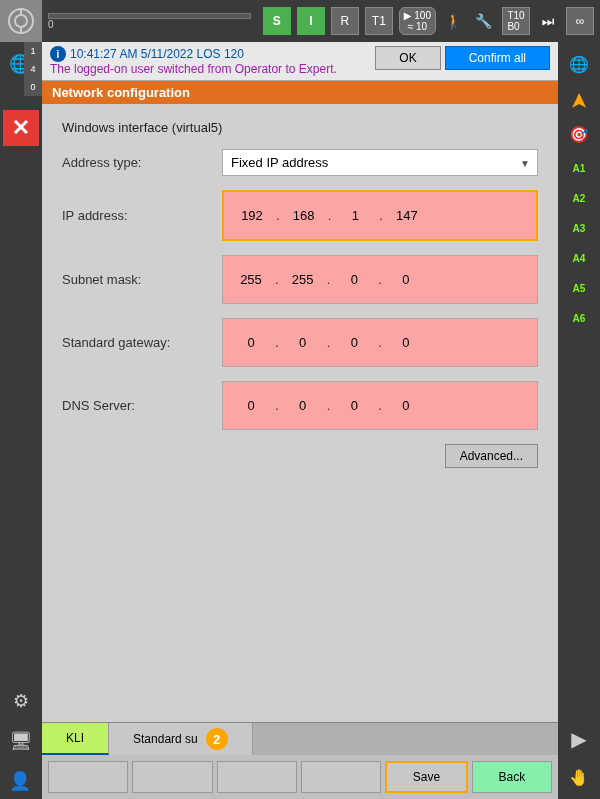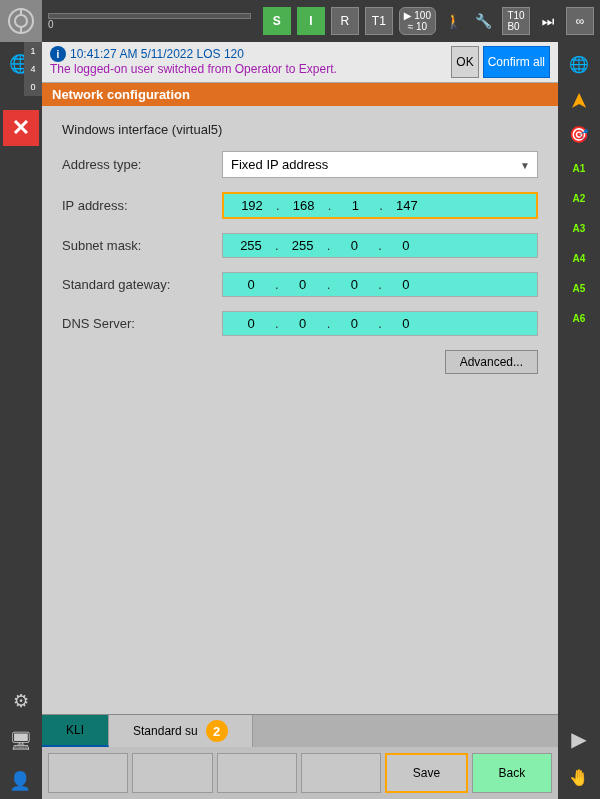--- a/index.html
+++ b/index.html
@@ -172,22 +172,22 @@
       justify-content: center;
       font-weight: bold;
       flex-shrink: 0;
     }
     .notif-buttons {
       display: flex;
       gap: 4px;
       align-items: center;
     }
     .notif-btn {
-      height: 32px;
-      padding: 0 4px;
+      height: 24px;
+      padding: 0 23px;
       font-size: 12px;
       cursor: pointer;
       border: 1px solid #888;
       background: #d4d4d4;
     }
     .notif-btn.confirm-all {
       background: #0088ff;
       color: white;
       border-color: #0066cc;
     }
@@ -253,23 +253,23 @@
       transform: translateY(-50%);
       font-size: 10px;
       color: #555;
       pointer-events: none;
     }
 
     
     .ip-input-group {
       display: flex;
       align-items: center;
-      background: #5eead4;
+      background: #fca5a5;
       border: 2px solid #FFA500;
-      padding: 4px 8px;
+      padding: 16px 8px;
     }
     .ip-input-group.no-highlight {
       border: 1px solid #aaa;
     }
     .ip-octet {
       width: 40px;
       text-align: center;
       border: none;
       outline: none;
       font-size: 13px;
@@ -314,21 +314,21 @@
     .tab {
       padding: 0 24px;
       display: flex;
       align-items: center;
       font-size: 12px;
       cursor: pointer;
       border-right: 1px solid #999;
       background: #c8c8c8;
     }
     .tab.active {
-      background: #0f766e;
+      background: #bef264;
       border-bottom: 2px solid #0055aa;
     }
     .tab-badge {
       width: 22px;
       height: 22px;
       background: #FFA500;
       border-radius: 50%;
       color: white;
       font-size: 13px;
       font-weight: bold;
@@ -341,21 +341,21 @@
 
     
     .bottom-buttons {
       display: flex;
       padding: 6px 6px;
       gap: 4px;
       background: #c0c0c0;
     }
     .bottom-btn {
       flex: 1;
-      height: 40px;
+      height: 32px;
       background: #c8c8c8;
       border: 1px solid #999;
       font-size: 12px;
       cursor: pointer;
     }
     .bottom-btn.save-btn {
       border: 2px solid #FFA500;
     }
     .bottom-btn.back-btn {
       background: #86efac;

